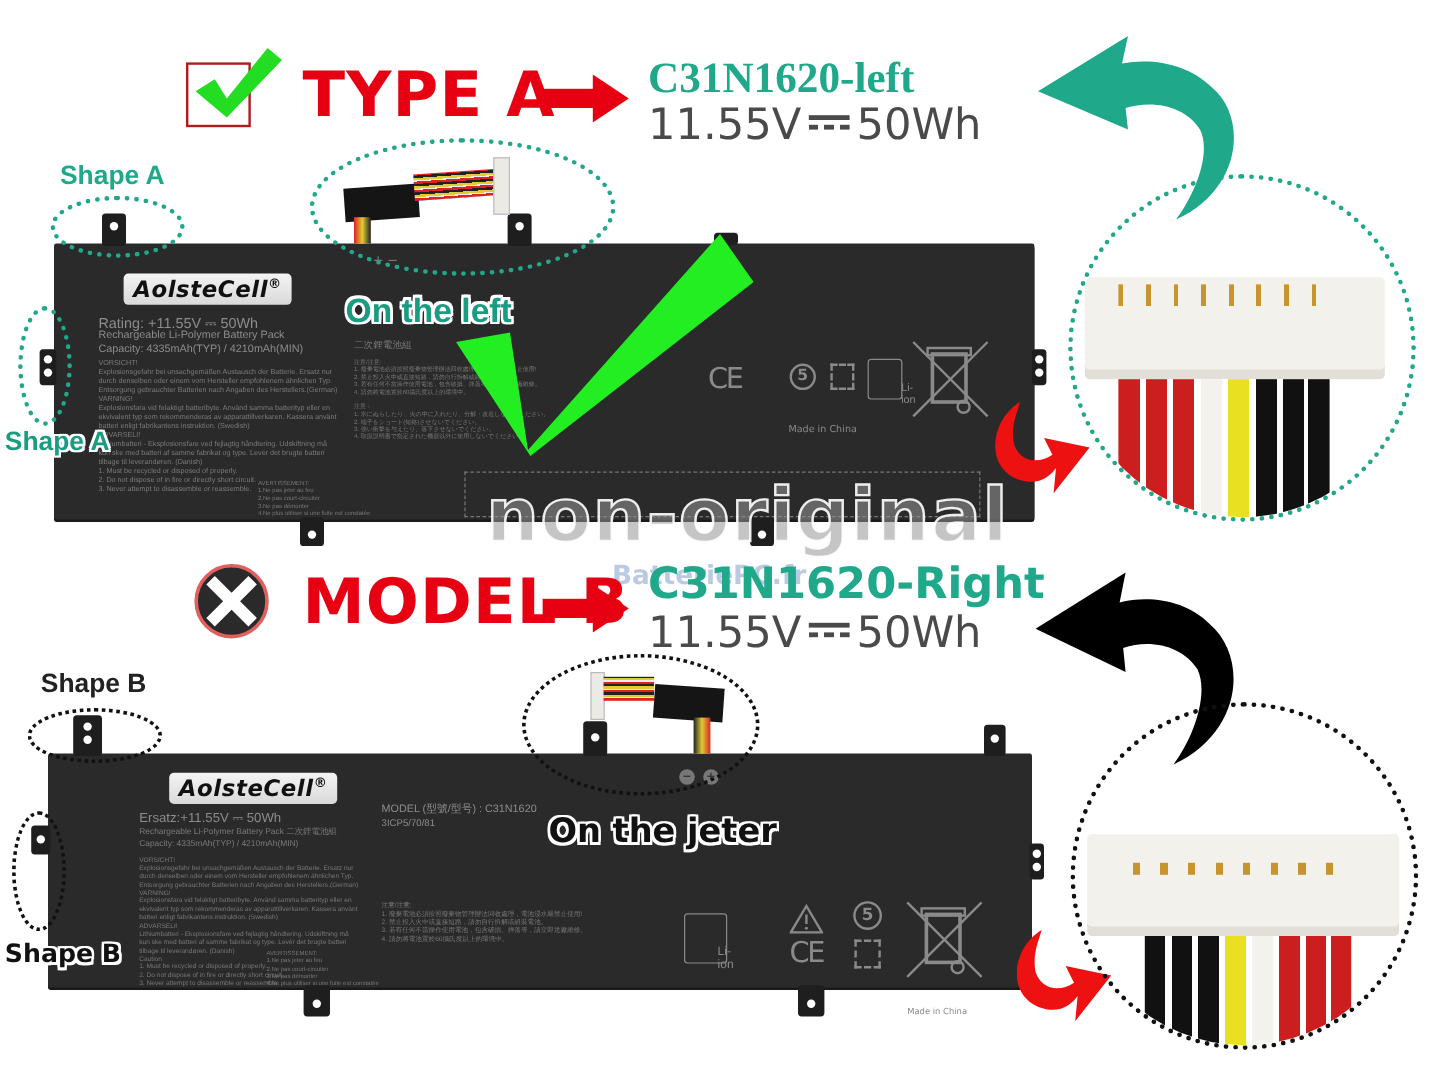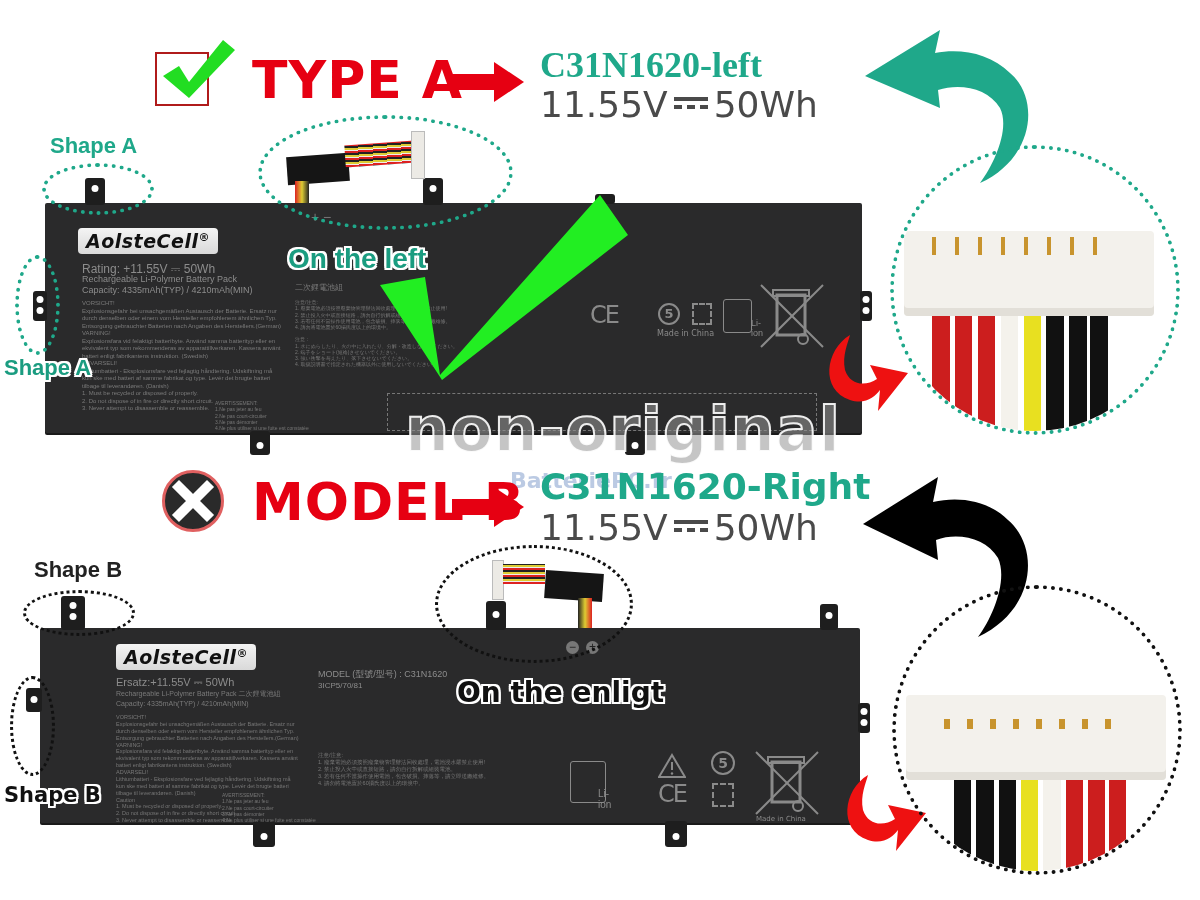--- a/index.html
+++ b/index.html
@@ -22,31 +22,31 @@
     text-shadow: -2px -2px 0 #fff, 2px -2px 0 #fff, -2px 2px 0 #fff, 2px 2px 0 #fff, 0 2px 0 #fff, 2px 0 0 #fff, -2px 0 0 #fff, 0 -2px 0 #fff; }
   .outline-dark { font-family: "DejaVu Sans", sans-serif; font-weight: bold; font-size: 28px; color: #111;
     text-shadow: -2px -2px 0 #fff, 2px -2px 0 #fff, -2px 2px 0 #fff, 2px 2px 0 #fff, 0 2px 0 #fff, 2px 0 0 #fff, -2px 0 0 #fff, 0 -2px 0 #fff; }
 
   
   .battery { background: #2a2a2b; border-radius: 2px; box-shadow: 0 2px 0 #1a1a1a; }
   .tab { position: absolute; background: #1e1e1e; border-radius: 3px; }
   .tab .hole { position: absolute; width: 7px; height: 7px; border-radius: 50%; background: #fff; left: 50%; transform: translateX(-50%); }
 
   .brand-plate { position: absolute; background: linear-gradient(#f4f4f4, #d9d9d9); border-radius: 4px; padding: 2px 8px;
-    font-family: "DejaVu Sans", sans-serif; font-weight: bold; font-style: italic; color: #111; font-size: 19px; letter-spacing: 0.5px; }
+    font-family: "DejaVu Sans", sans-serif; font-weight: bold; font-style: italic; color: #111; font-size: 19px; letter-spacing: 0.5px; margin-left: 25px; }
   .brand-plate sup { font-size: 11px; font-style: normal; }
 
   .lbl { position: absolute; color: #8c8c8c; white-space: nowrap; line-height: 1.25; }
   .lbl.big { font-size: 12px; }
   .lbl.small { font-size: 6px; color: #7a7a7a; }
   .lbl.tiny { font-size: 5px; color: #777; }
 
   .cert { position: absolute; color: #8a8a8a; font-family: "DejaVu Sans", sans-serif; }
   .ce { font-size: 24px; letter-spacing: -2px; }
-  .made { font-size: 8px; }
+  .made { font-size: 8px; margin-top: 24px; }
   .liion-box { position: absolute; border: 1.5px solid #8a8a8a; border-radius: 3px; color: #8a8a8a; font-size: 9px; text-align: center; padding-left: 27px; }
 
   .dashed-rect { position: absolute; border: 1px dashed #777; }
 
   
   .watermark { font-family: "DejaVu Sans", sans-serif; font-weight: bold; font-size: 62px; color: rgba(150,150,150,0.55);
     -webkit-text-stroke: 2px rgba(255,255,255,0.9); letter-spacing: 1px; }
   .wm-small { font-family: "DejaVu Sans", sans-serif; font-weight: bold; font-size: 22px; color: rgba(120,150,200,0.5); }
 
   
@@ -302,21 +302,21 @@
     <line x1="66" y1="4" x2="4" y2="66" stroke="#8a8a8a" stroke-width="2"></line>
   </svg>
   <div class="cert made" style="left:716px;top:187px;font-size:7px;">Made in China</div>
 </div>
 
 <div class="dotted-ring" style="left:23px;top:590px;width:112px;height:46px;border:3px dotted #111;"></div>
 <div class="dotted-ring" style="left:10px;top:676px;width:45px;height:100px;border:3px dotted #111;"></div>
 <div class="dotted-ring" style="left:435px;top:545px;width:198px;height:118px;border:3px dotted #111;"></div>
 <div class="abs shape-dark" style="left:34px;top:557px;">Shape B</div>
 <div class="abs outline-dark" style="left:4px;top:783px;font-size:21px;">Shape B</div>
-<div class="abs outline-dark" style="left:457px;top:676px;">On the enligt</div>
+<div class="abs outline-dark" style="left:457px;top:676px;">On the jeter</div>
 
 <svg class="abs" style="left:838px;top:775px;" width="90" height="80" viewBox="0 0 90 80">
   <path d="M30 0 C5 15 0 55 30 65 C45 70 55 62 60 55 L58 76 L88 38 L50 30 L57 44 C45 52 30 50 25 35 C22 20 28 8 30 0 Z" fill="#ee1111"></path>
 </svg>
 
 <div class="dotted-ring" style="left:892px;top:585px;width:290px;height:290px;border:4px dotted #111;overflow:hidden;">
   <div class="abs" style="left:10px;top:106px;width:260px;height:85px;background:#f3f1ec;border-radius:4px;box-shadow:inset 0 -8px 0 #e2dfd8;"></div>
   <div class="abs" style="left:48px;top:130px;width:180px;height:10px;background:repeating-linear-gradient(90deg,#c8942e 0 6px,transparent 6px 23px);"></div>
   <div class="abs" style="left:58px;top:191px;width:172px;height:110px;
      background:linear-gradient(90deg,#111 0 10%,#fff 10% 13%,#111 13% 23%,#fff 23% 26%,#111 26% 36%,#fff 36% 39%,#e8e020 39% 49%,#fff 49% 52%,#f4f2ec 52% 62%,#fff 62% 65%,#cc1e1e 65% 75%,#fff 75% 78%,#cc1e1e 78% 88%,#fff 88% 90%,#cc1e1e 90% 100%);"></div>

